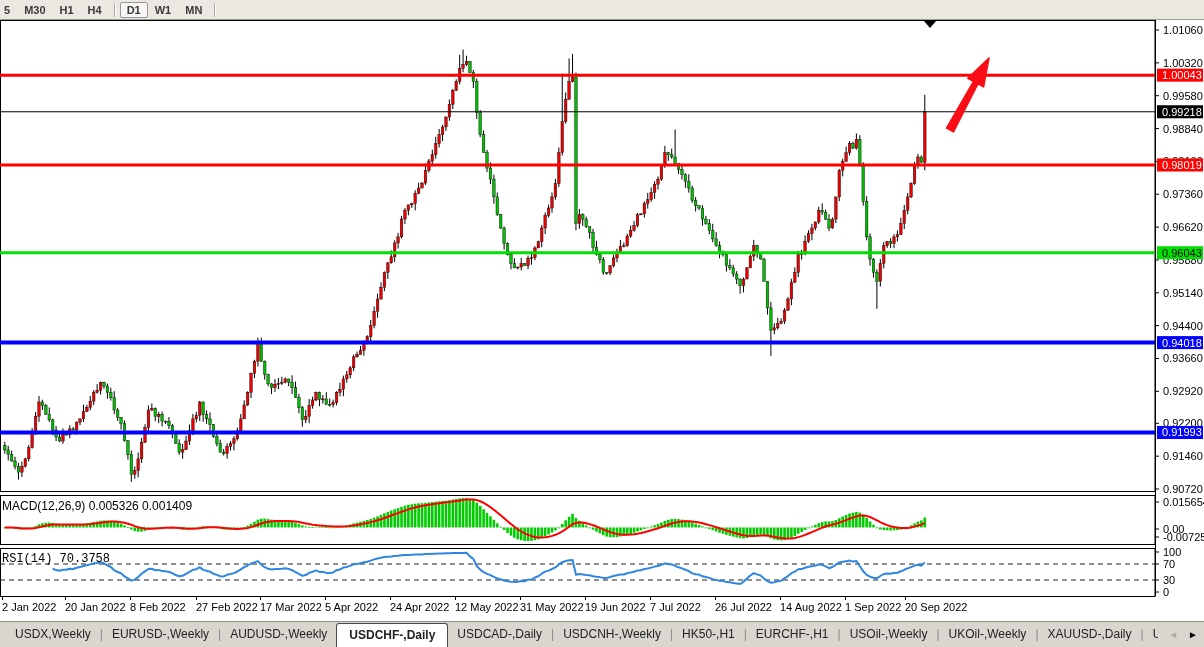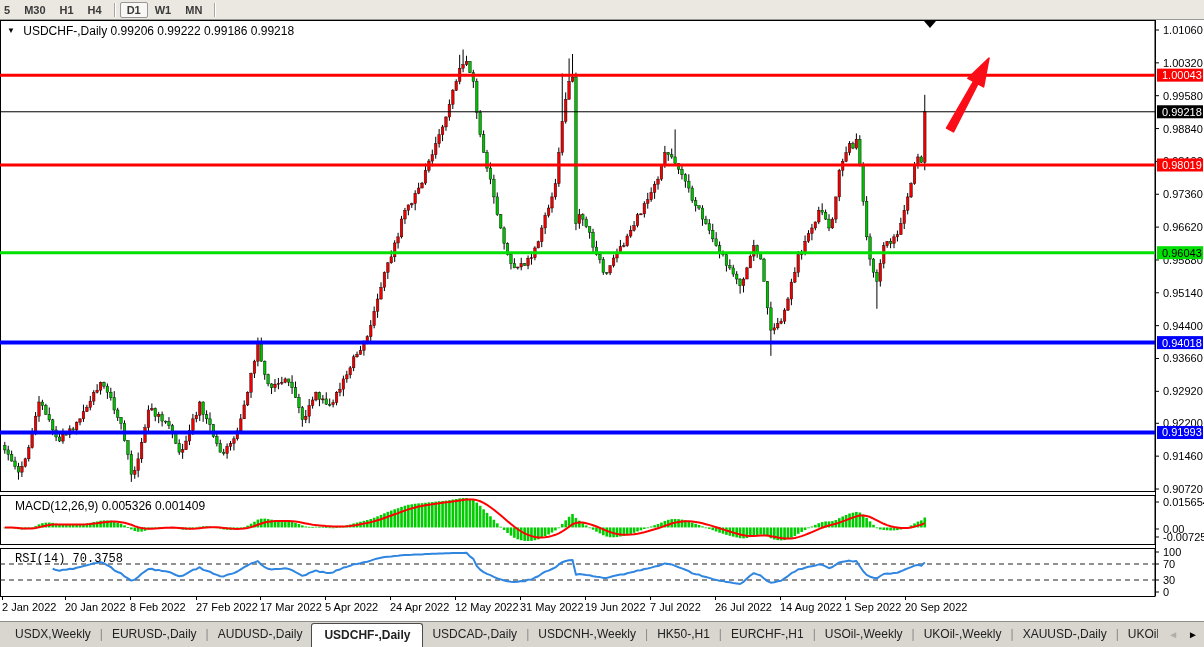--- a/index.html
+++ b/index.html
@@ -8,21 +8,21 @@
   #chart-svg{position:absolute;left:0;top:0;z-index:1;}
   
   .tf-toolbar{position:absolute;left:0;top:0;right:0;height:19px;background:#ebe8e2;
               border-bottom:1px solid #9c9a94;display:flex;align-items:center;z-index:3;}
   .tf-btn{font-size:11px;font-weight:700;color:#3a3a3a;padding:1px 7px;line-height:14px;cursor:default;}
   .tf-btn.active{background:#f8f7f5;border:1px solid #979797;border-radius:2px;padding:0 6px;}
   .tf-sep{width:1px;height:14px;background:#a8a6a0;box-shadow:1px 0 0 #fff;margin:0 5px;}
   
   .chart-title{position:absolute;left:7px;top:24px;font-size:12px;color:#000;z-index:2;white-space:nowrap;}
   .chart-title .tri{font-size:8px;margin-right:5px;vertical-align:2px;}
-  .ind-label{position:absolute;left:15px;font-size:12px;color:#000;z-index:2;white-space:nowrap;}
+  .ind-label{position:absolute;left:2px;font-size:12px;color:#000;z-index:2;white-space:nowrap;}
   #macd-label{top:499px;}
   #rsi-label{top:552px;font-family:Liberation Mono, monospace;}
   
   .tabbar{position:absolute;left:0;bottom:0;width:100%;height:26px;background:#d9d6cf;
           border-top:1px solid #8f8d88;display:flex;align-items:stretch;z-index:3;
           overflow:hidden;padding-left:6px;box-sizing:border-box;}
   .tab{font-size:12px;color:#222;padding:5px 9px 8px;white-space:nowrap;cursor:default;}
   .tab.active{background:#fff;border:1px solid #4a4a4a;border-bottom:none;border-radius:3px 3px 0 0;
               font-weight:700;margin-top:1px;padding:4px 12px 0;}
   .tab-sep{color:#8a8a8a;font-size:12px;padding-top:5px;}
@@ -955,36 +955,30 @@
       <span class="tf-btn">M30</span>
       <span class="tf-btn">H1</span>
       <span class="tf-btn">H4</span>
       <span class="tf-sep"></span>
       <span class="tf-btn active">D1</span>
       <span class="tf-btn">W1</span>
       <span class="tf-btn">MN</span>
       <span class="tf-sep"></span>
     </div>
 
-  <div class="chart-title">
-    <span class="tri">▼</span>
-    <span>USDCHF-,Daily</span>
-    <span> </span>
-    <span>0.99206 0.99222 0.99186 0.99218</span>
-  </div>
 
   <div class="ind-label" id="macd-label">MACD(12,26,9) 0.005326 0.001409</div>
   <div class="ind-label" id="rsi-label">RSI(14) 70.3758</div>
 
   <div class="tabbar" id="tabbar">
       <span class="tab">USDX,Weekly</span>
       <span class="tab-sep">|</span>
-      <span class="tab">EURUSD-,Daily</span>
+      <span class="tab">EURUSD-,Weekly</span>
       <span class="tab-sep">|</span>
-      <span class="tab">AUDUSD-,Daily</span>
+      <span class="tab">AUDUSD-,Weekly</span>
       <span class="tab active">USDCHF-,Daily</span>
       <span class="tab">USDCAD-,Daily</span>
       <span class="tab-sep">|</span>
       <span class="tab">USDCNH-,Weekly</span>
       <span class="tab-sep">|</span>
       <span class="tab">HK50-,H1</span>
       <span class="tab-sep">|</span>
       <span class="tab">EURCHF-,H1</span>
       <span class="tab-sep">|</span>
       <span class="tab">USOil-,Weekly</span>

